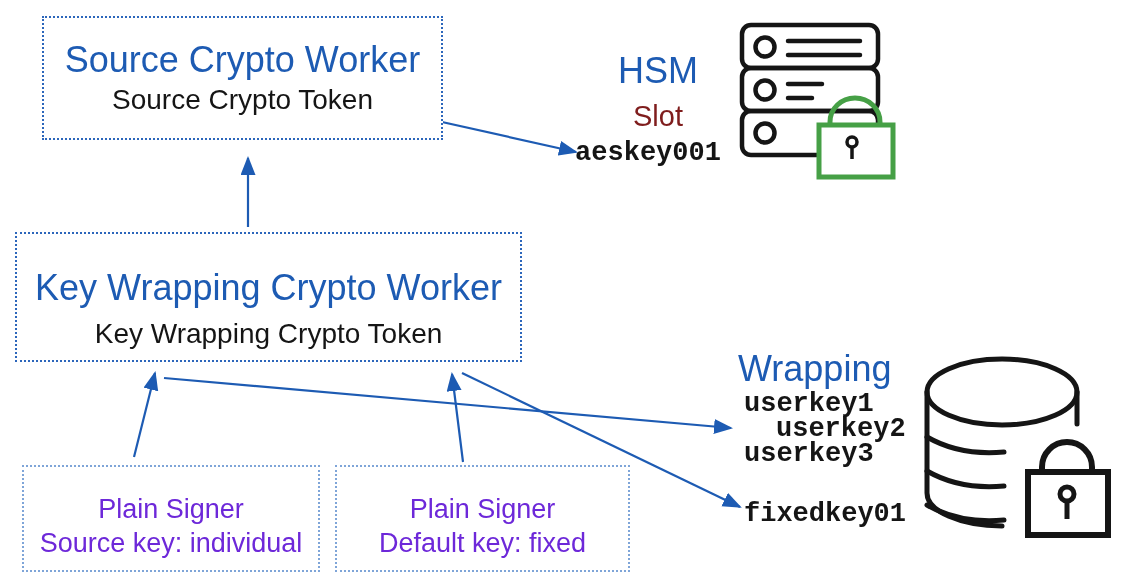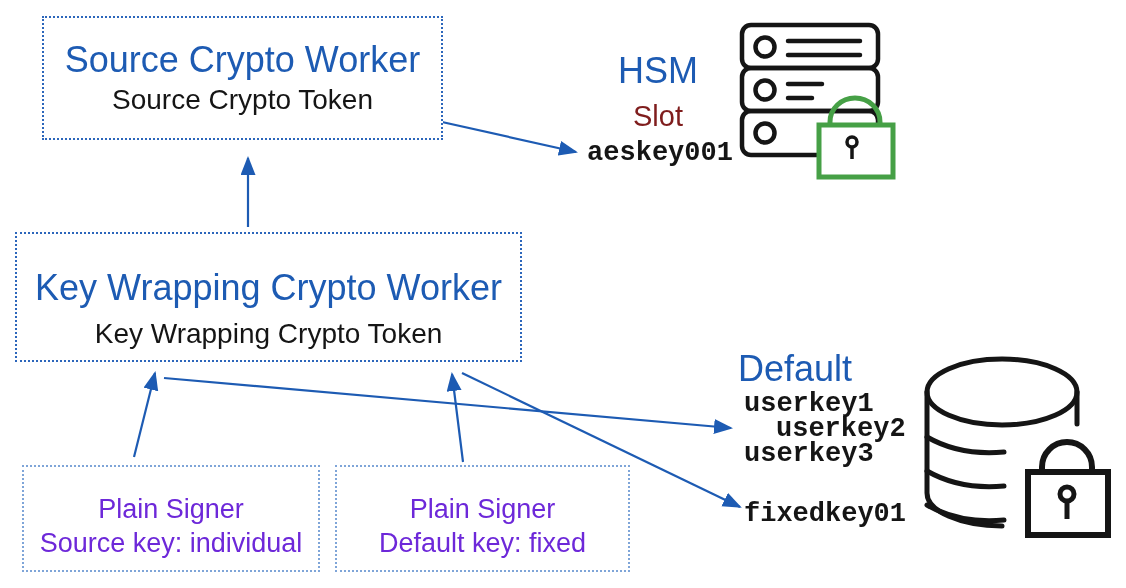--- a/index.html
+++ b/index.html
@@ -38,21 +38,21 @@
   }
   .signer-line1 { top:27px; }
   .signer-line2 { top:61px; }
 
   .blue-heading { position:absolute; color:#1d5bb3; font-size:36px; line-height:38px; white-space:nowrap; }
   .mono { font-family:"Liberation Mono", monospace; font-weight:700; }
 
   #hsm-title { left:558px; top:52px;  width:200px; text-align:center; }
   #hsm-slot  { position:absolute; left:558px; top:100px; width:200px; text-align:center;
                font-size:29px; line-height:32px; color:#7f1d1d; }
-  #hsm-key   { position:absolute; left:560px; top:138px; width:200px; text-align:center;
+  #hsm-key   { position:absolute; left:548px; top:138px; width:200px; text-align:center;
                font-size:27px; line-height:30px; color:#151515; }
 
   #db-title  { left:738px; top:350px; }
   .db-key    { position:absolute; left:744px; font-size:27px; line-height:26px; color:#151515; white-space:nowrap; }
   #db-userkey1 { top:391px; }
   #db-userkey2 { top:416px;margin-left:32px; }
   #db-userkey3 { top:441px; }
   #db-fixedkey { top:501px; }
 
   .icon { position:absolute; }
@@ -119,21 +119,21 @@
     </g>
   </svg>
 
   <svg class="icon" id="green-lock" width="86" height="94" viewBox="0 0 86 94">
     <path d="M16 42 V34 A25 24 0 0 1 66 34 V42" fill="none" stroke="#46a046" stroke-width="5"></path>
     <rect x="5" y="37" width="74" height="52" fill="#ffffff" stroke="#46a046" stroke-width="5"></rect>
     <circle cx="38" cy="54" r="5" fill="none" stroke="#151515" stroke-width="3.5"></circle>
     <line x1="38" y1="59" x2="38" y2="71" stroke="#151515" stroke-width="3.5"></line>
   </svg>
 
-  <div class="blue-heading" id="db-title">Default</div>
+  <div class="blue-heading" id="db-title">Wrapping</div>
   <div class="db-key mono" id="db-userkey1">userkey1</div>
   <div class="db-key mono" id="db-userkey2">userkey2</div>
   <div class="db-key mono" id="db-userkey3">userkey3</div>
   <div class="db-key mono" id="db-fixedkey">fixedkey01</div>
 
   <svg class="icon" id="db-icon" width="168" height="182" viewBox="0 0 168 182">
     <g fill="none" stroke="#151515" stroke-width="5" stroke-linecap="round">
       <ellipse cx="84" cy="40" rx="75" ry="33"></ellipse>
       <path d="M9 40 L9 141 A75 33 0 0 0 84 174"></path>
       <path d="M159 40 L159 72"></path>

